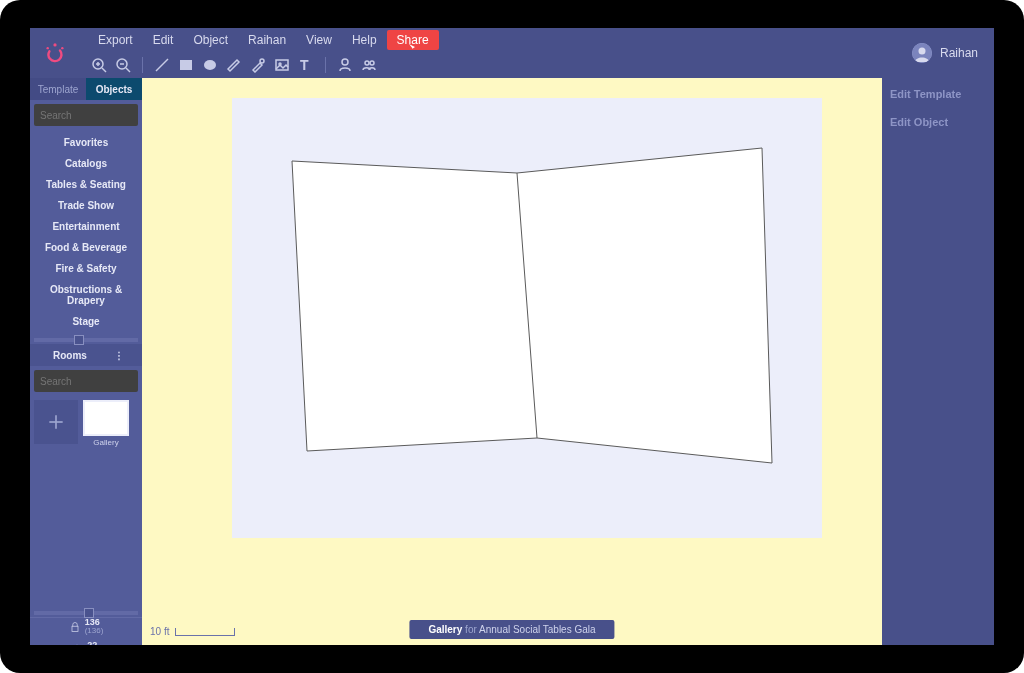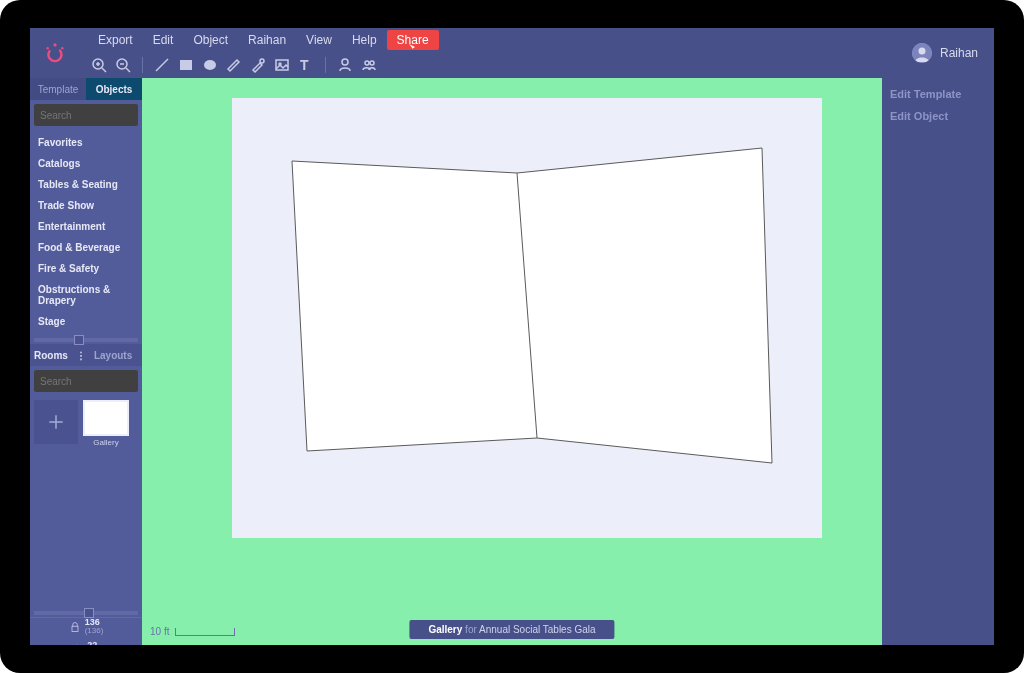--- a/index.html
+++ b/index.html
@@ -30,52 +30,52 @@
   
   .body-row { position:absolute; top:50px; bottom:0; left:0; right:0; display:flex; }
   
   .sidebar { width:112px; background:#535c9a; display:flex; flex-direction:column; color:#cfd3ec; font-size:11px; }
   .side-tabs { height:22px; display:flex; background:#434b85; }
   .side-tab { flex:1; display:flex; align-items:center; justify-content:center; font-size:10px; cursor:pointer; color:#9da5cf; }
   .side-tab.active { background:#0c4a6e; color:#e6e8f6; font-weight:600; }
   .search-box { height:22px; margin:4px 4px 2px 4px; background:#404040; border-radius:2px; display:flex; align-items:center; padding:0 6px; }
   .search-box input { flex:1; background:transparent; border:none; outline:none; color:#cfd3ec; font-size:10px; }
   .search-box svg { width:10px;height:10px; stroke:#9da5cf; fill:none; }
-  .cat-list { flex:0 0 auto; display:flex; flex-direction:column; gap:0; padding:4px 0; }
+  .cat-list { flex:0 0 auto; display:flex; flex-direction:column; gap:0; padding:4px 0;text-align:center; }
   .cat-item { padding:5px 8px; font-size:10px; font-weight:600; color:#e6e8f6; cursor:pointer; }
   .slider-line { height:4px; background:#626aa6; position:relative; margin:2px 4px; }
   .slider-line .thumb { position:absolute; top:-3px; width:10px; height:10px; background:#4a538f; border:1px solid #888fc0; }
   .rooms-row { height:22px; display:flex; align-items:center; background:#4a538f; font-size:10px; font-weight:600; }
-  .rooms-row .rtab { padding:0 4px; height:100%; display:flex;align-items:center; color:#e6e8f6; }
+  .rooms-row .rtab { padding:0 23px; height:100%; display:flex;align-items:center; color:#e6e8f6; }
   .rooms-row .rtab.dim { color:#9da5cf; }
   .rooms-row .dots { color:#cfd3ec; padding:0 4px; }
   .thumb-row { display:flex; gap:4px; padding:6px 4px; }
   .add-thumb { width:44px; height:44px; background:#4a538f; display:flex;align-items:center;justify-content:center; cursor:pointer; }
   .add-thumb svg { width:20px;height:20px; stroke:#9da5cf; stroke-width:2; }
   .layout-thumb { width:48px; display:flex; flex-direction:column; align-items:center; gap:2px; cursor:pointer; }
   .layout-thumb .tbox { width:46px; height:36px; background:#fff; border:2px solid #eceefa; }
   .layout-thumb .tlabel { font-size:8px; color:#cfd3ec; }
   .sidebar-spacer { flex:1; }
   .sidebar-bottom { height:28px; border-top:1px solid #626aa6; display:flex; align-items:center; font-size:9px; gap:6px; padding:0 6px;flex-direction:column; }
   .sb-block { display:flex; align-items:center; gap:4px; }
   .sb-block svg { width:12px;height:12px; stroke:#cfd3ec; fill:none; }
   .sb-num { display:flex; flex-direction:column; line-height:1; }
   .sb-num span:first-child { font-weight:600; color:#e6e8f6; }
   .sb-num span:last-child { color:#9da5cf; font-size:8px; }
   
-  .canvas-wrap { flex:1; background:#86efac; position:relative; }
+  .canvas-wrap { flex:1; background:#fef9c3; position:relative; }
   .artboard { position:absolute; left:90px; top:20px; width:590px; height:440px; background:#eceefa; }
   .shape-svg { position:absolute; left:140px; top:65px; width:500px; height:330px; }
   .scale-bar { position:absolute; left:8px; bottom:8px; display:flex; align-items:center; gap:6px; font-size:10px; color:#6a72aa; }
   .scale-bar .bar { width:60px; height:8px; border-left:1px solid #6a72aa; border-right:1px solid #6a72aa; border-bottom:1px solid #6a72aa; }
   .footer-pill { position:absolute; bottom:6px; left:50%; transform:translateX(-50%); background:#48508a; color:#cfd3ec; font-size:10px; padding:4px 19px; border-radius:2px; }
   .footer-pill b { color:#fff; font-weight:600; }
   .footer-pill i { color:#9da5cf; font-style:normal; }
   
-  .right-panel { width:112px; background:#48508a; padding:10px 8px; color:#8e95c6; font-size:11px; display:flex; flex-direction:column; gap:10px; }
+  .right-panel { width:112px; background:#48508a; padding:10px 8px; color:#8e95c6; font-size:11px; display:flex; flex-direction:column; gap:16px; }
   .right-link { cursor:pointer; font-weight:600; }
 </style>
 </head>
 <body>
 
 <div class="device-frame">
   <div class="screen">
 
     <div class="topbar">
       <div class="logo-cell">

